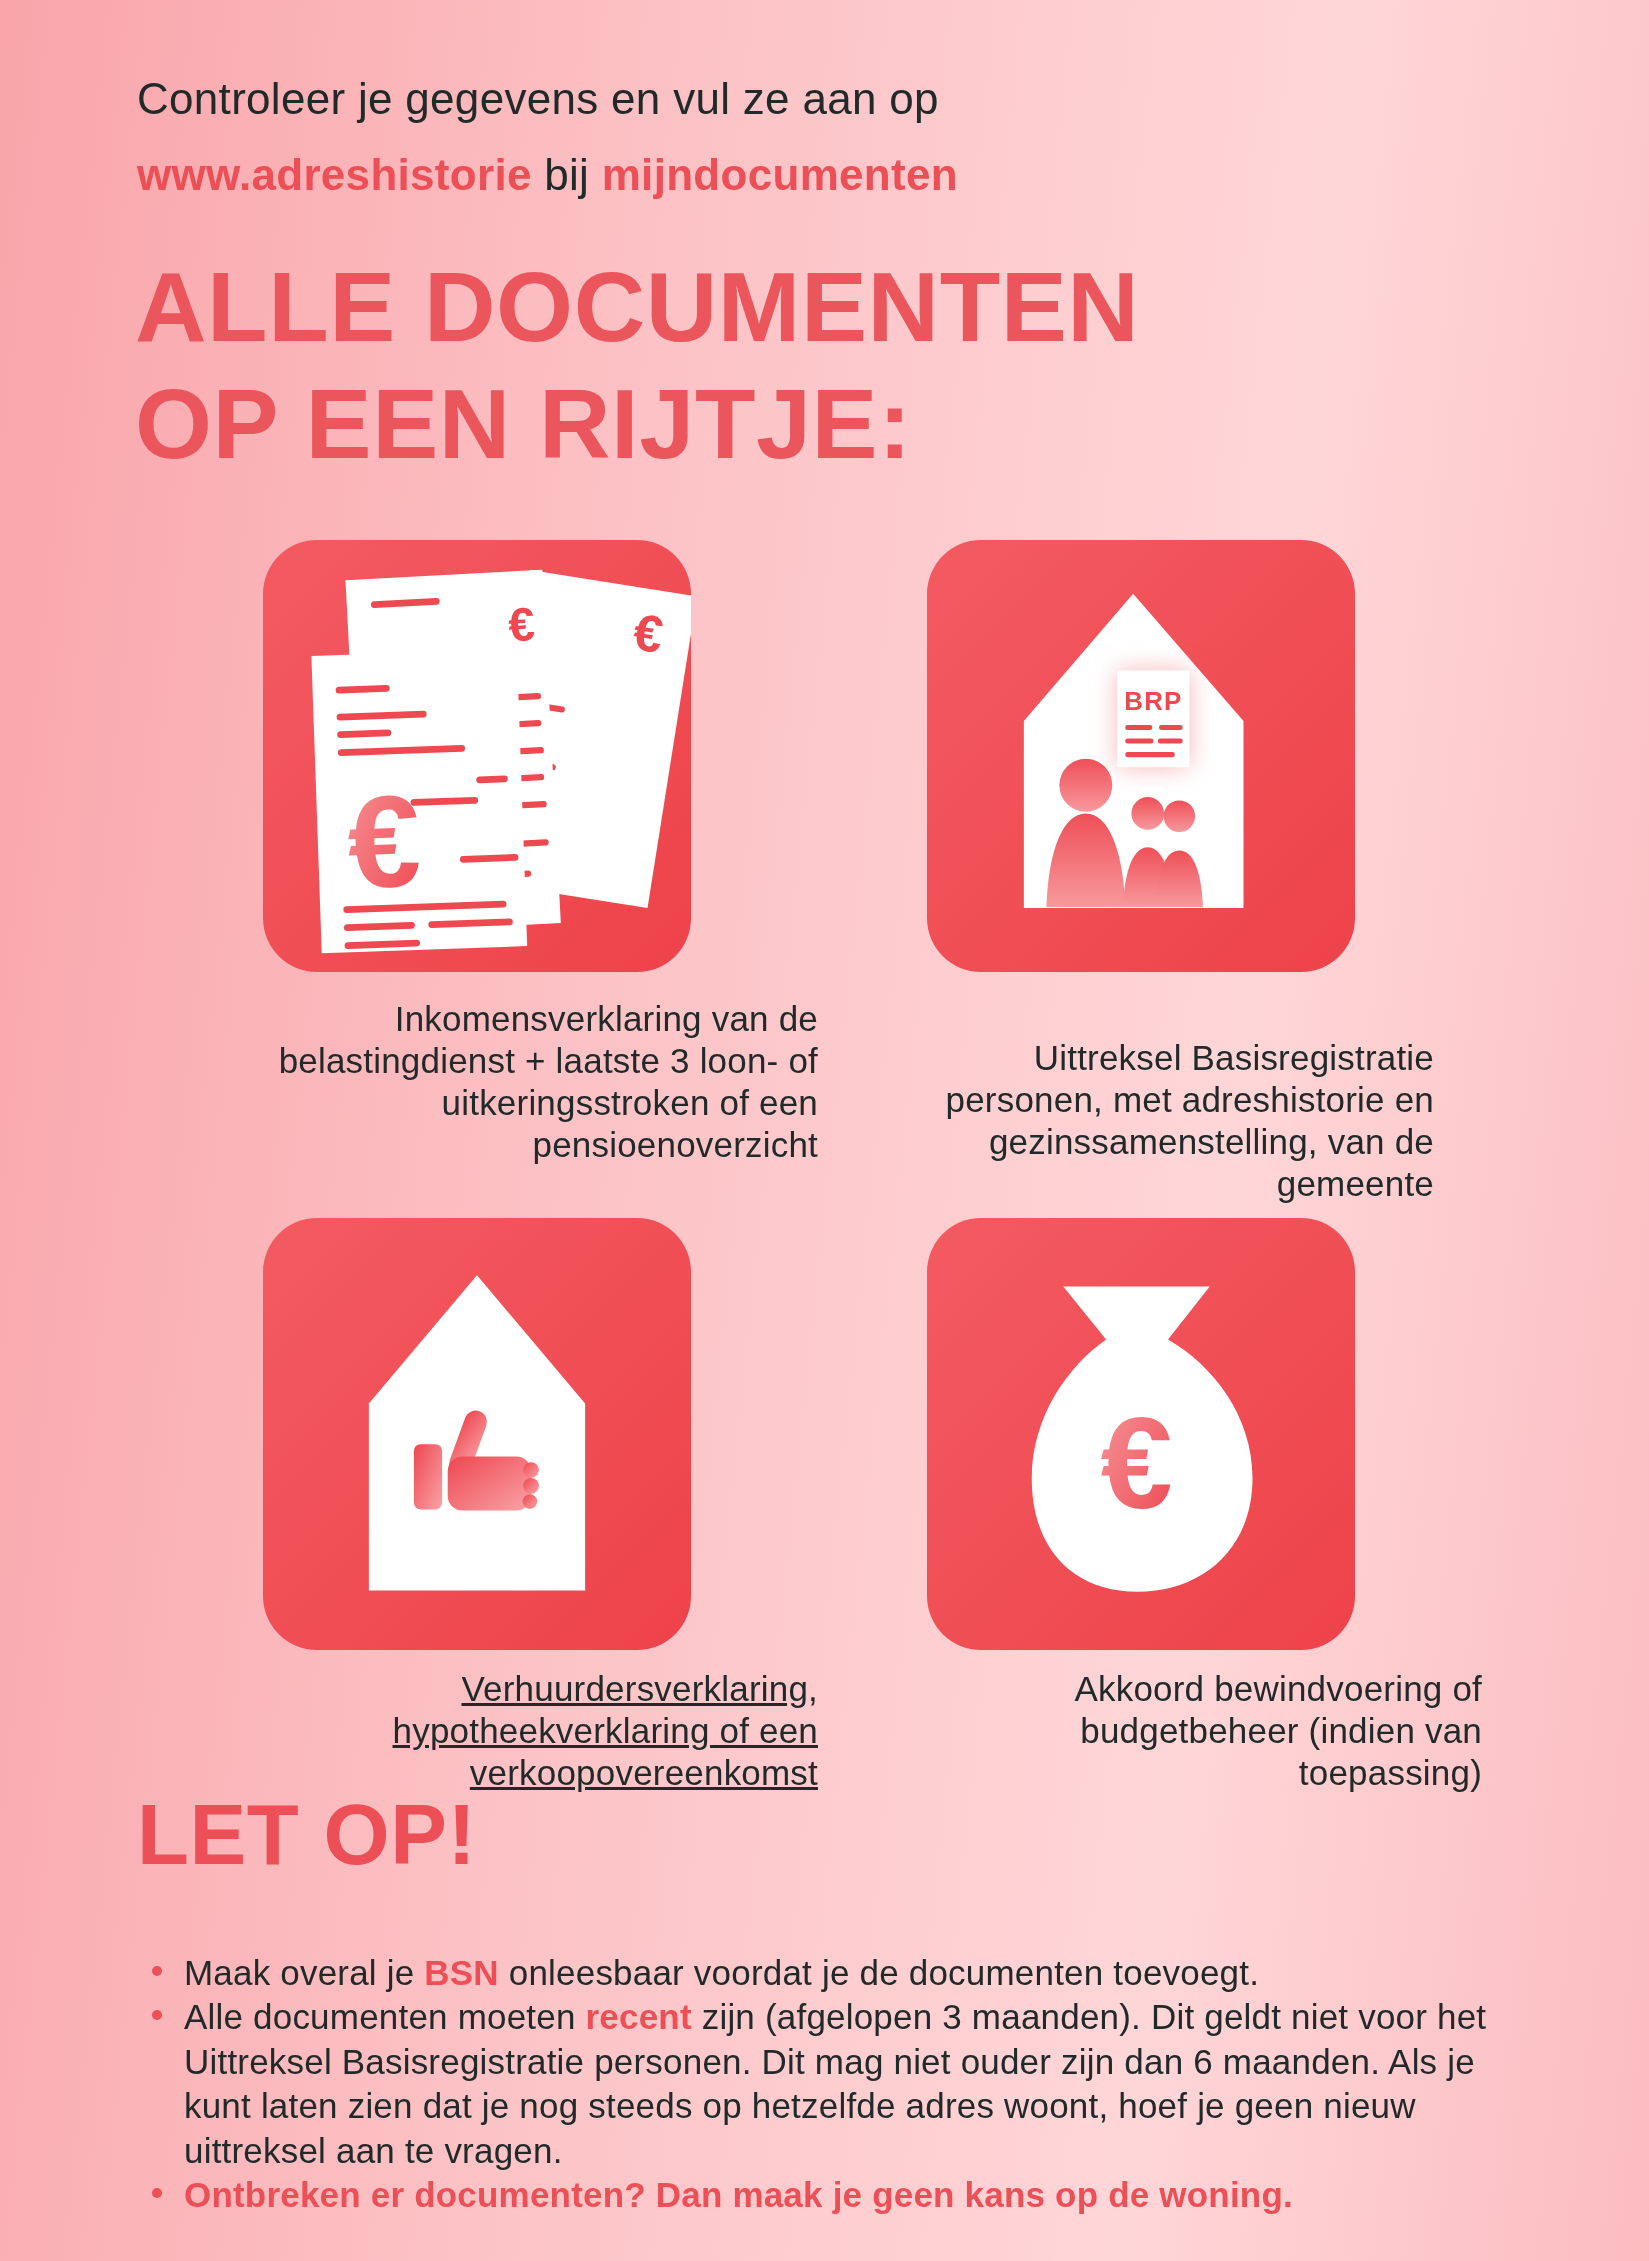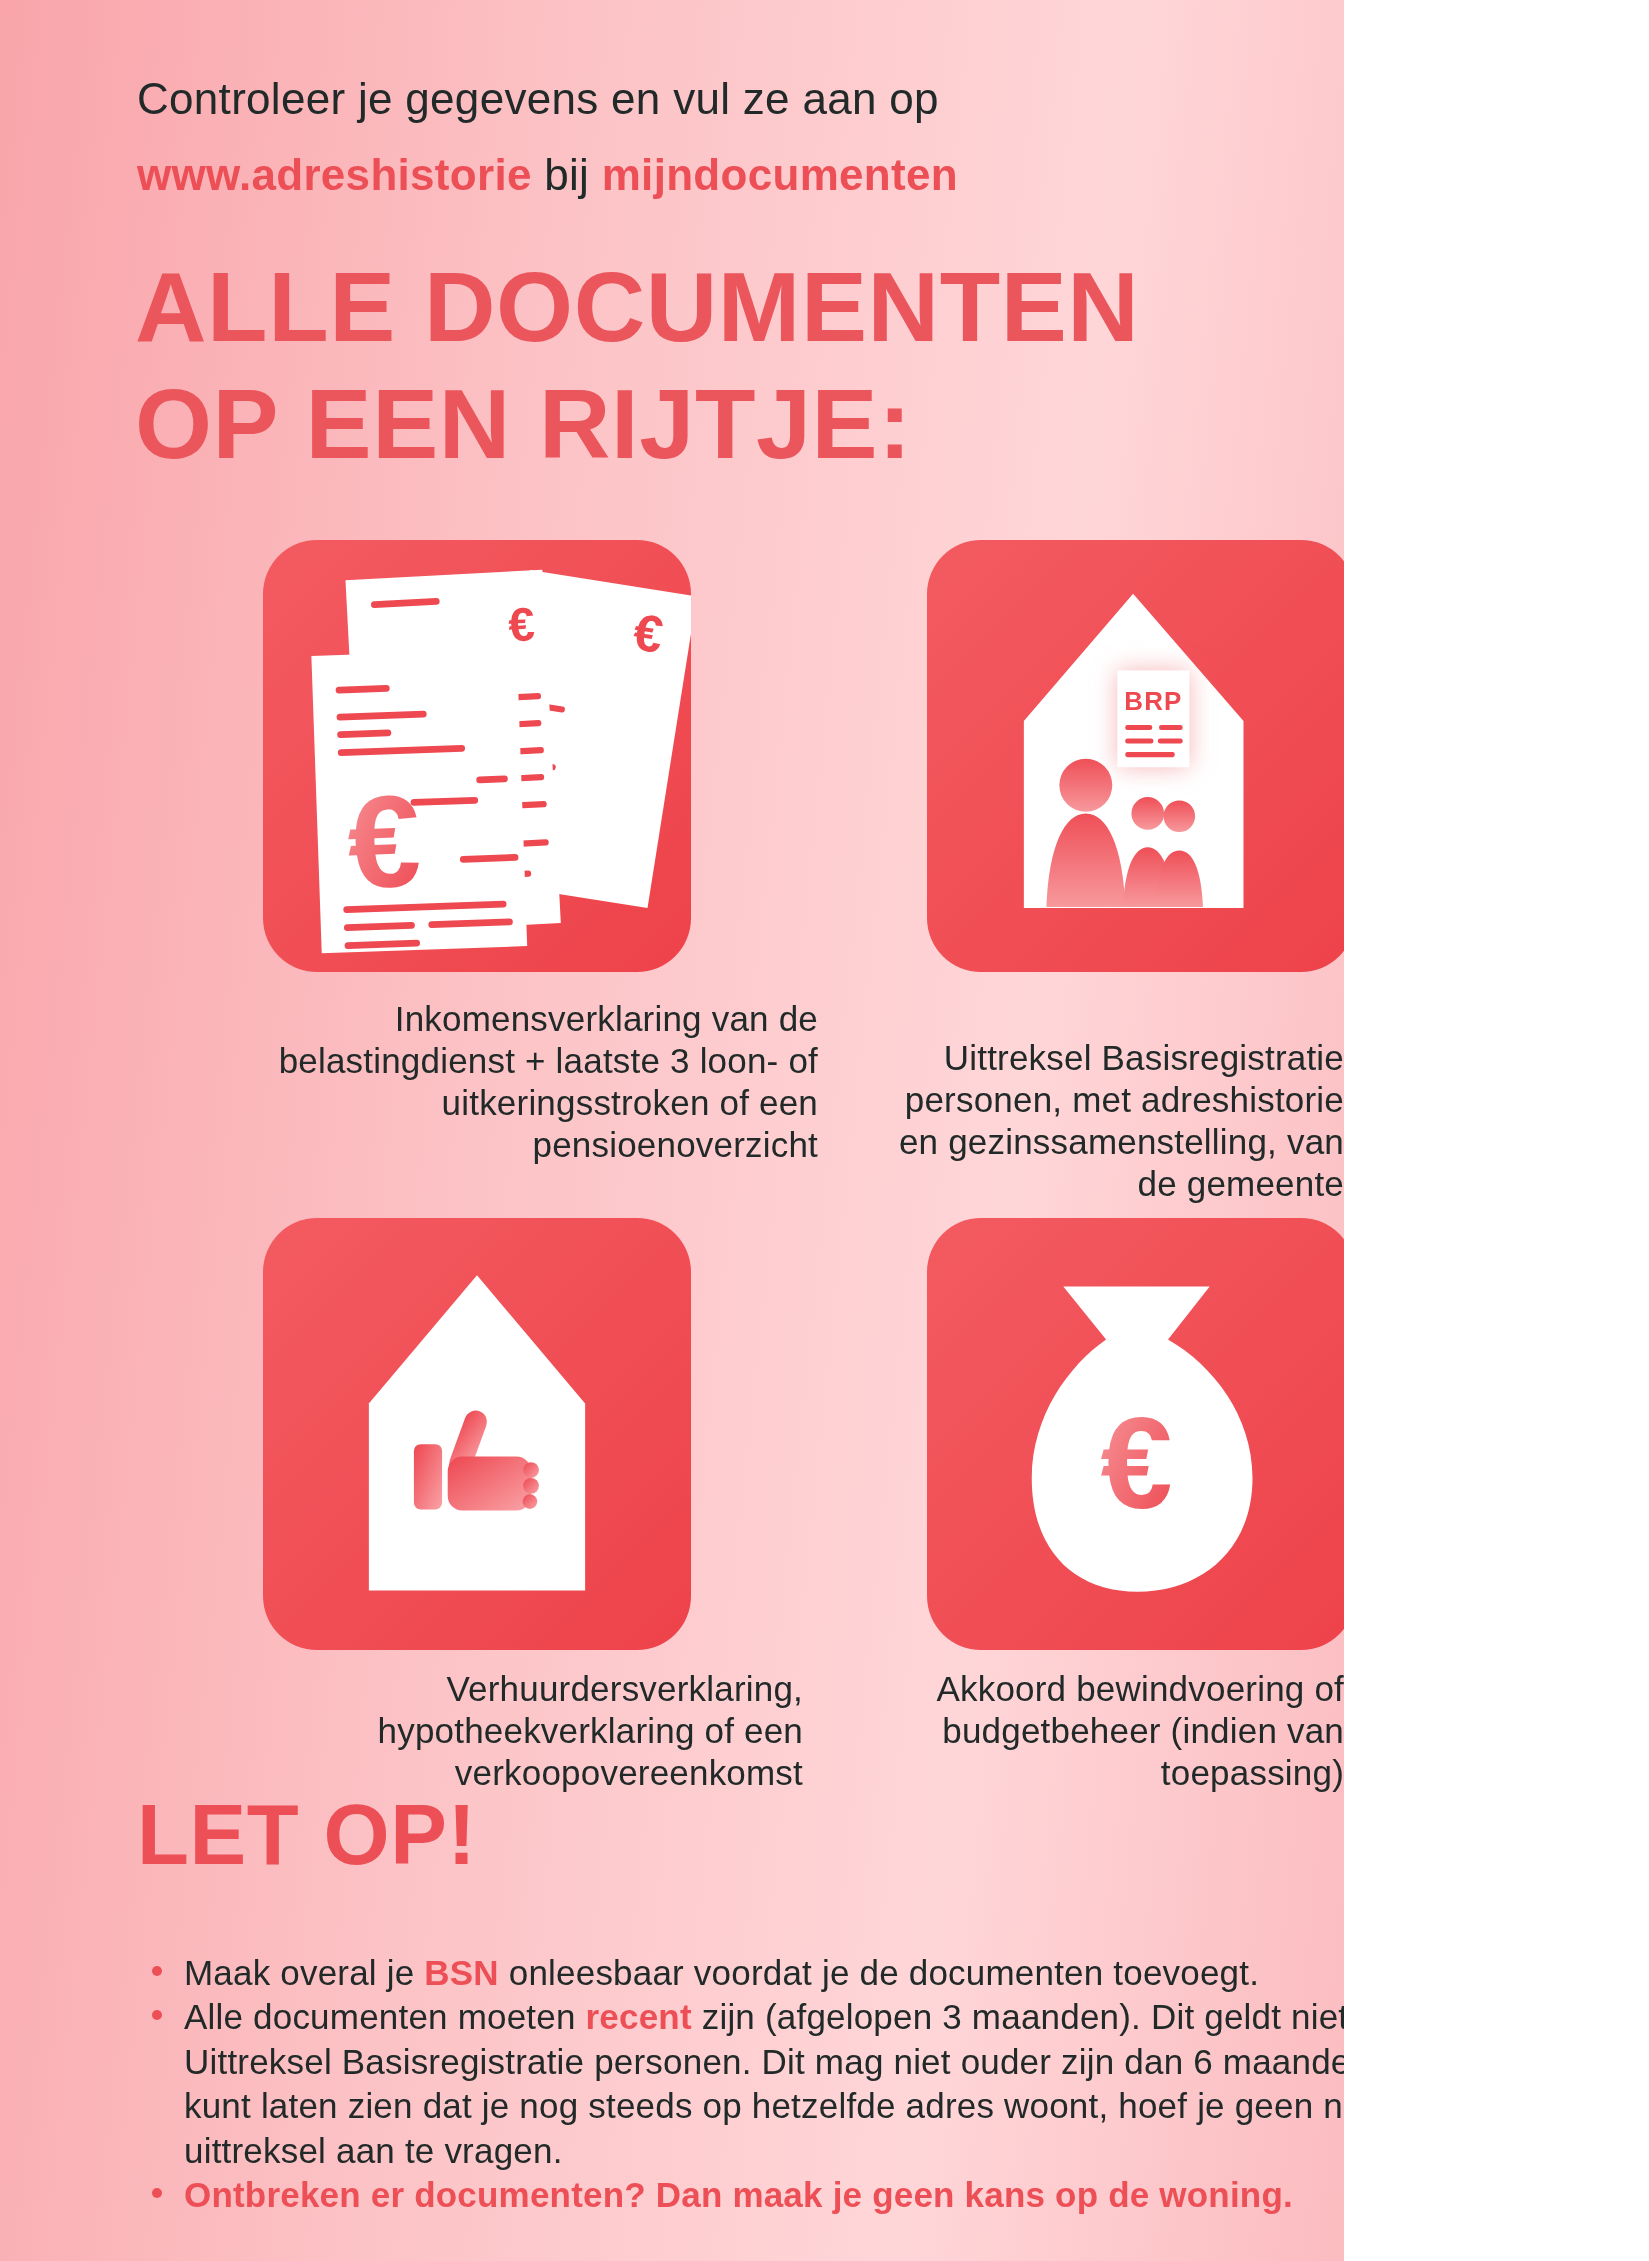--- a/index.html
+++ b/index.html
@@ -1,18 +1,18 @@
 <!DOCTYPE html>
 <html style="font-size:9px"><head>
 <meta charset="utf-8">
 <style>
   html,body{margin:0;padding:0;background:#ffffff;}
   .poster{
     position:relative;
-    width:1344px;height:2261px;
+    width:1649px;height:2261px;
     overflow:hidden;
     font-family:"Liberation Sans",sans-serif;
     color:#212a29;
     background:linear-gradient(96deg,#f9a5aa 0%,#fcc3c6 38%,#ffd6d8 72%,#fbbcc0 100%);
   }
   
   .intro{position:absolute;left:137px;top:61px;font-size:44px;line-height:1.72;letter-spacing:0.3px;}
   .intro .red{color:#ed4f56;font-weight:bold;}
   
   .heading{position:absolute;left:135px;top:249px;font-size:99px;font-weight:800;
@@ -23,21 +23,21 @@
   .tile svg{position:absolute;left:0;top:0;width:100%;height:100%;display:block;}
   .t1{left:263px;top:540px;}
   .t2{left:927px;top:540px;}
   .t3{left:263px;top:1218px;}
   .t4{left:927px;top:1218px;}
   .soft-shadow{filter:drop-shadow(0 0 22px rgba(240,120,126,.55));}
   
   .caption{position:absolute;font-size:35px;line-height:1.2;max-width:557px;letter-spacing:0.2px;text-align:right;}
   .c1{left:261px;top:998px;}
   .c2{left:877px;top:998px;margin-top:39px;}
-  .c3{left:246px;top:1668px;}
+  .c3{left:261px;top:1668px;text-decoration:underline;}
   .c4{left:925px;top:1668px;}
   
   .warning-title{position:absolute;left:137px;top:1792px;font-size:85px;font-weight:700;
                  color:#ed4f56;letter-spacing:0.6px;line-height:1;}
   .bullets{position:absolute;left:152px;top:1951px;width:1345px;font-size:35px;line-height:1.27;letter-spacing:0.2px;}
   .bullet{position:relative;padding-left:32px;}
   .bullet .dot{position:absolute;left:0;top:14.7px;width:10.2px;height:10.2px;border-radius:50%;background:#ed4f56;}
   .hl{color:#ed4f56;font-weight:bold;}
 </style>
 </head>

